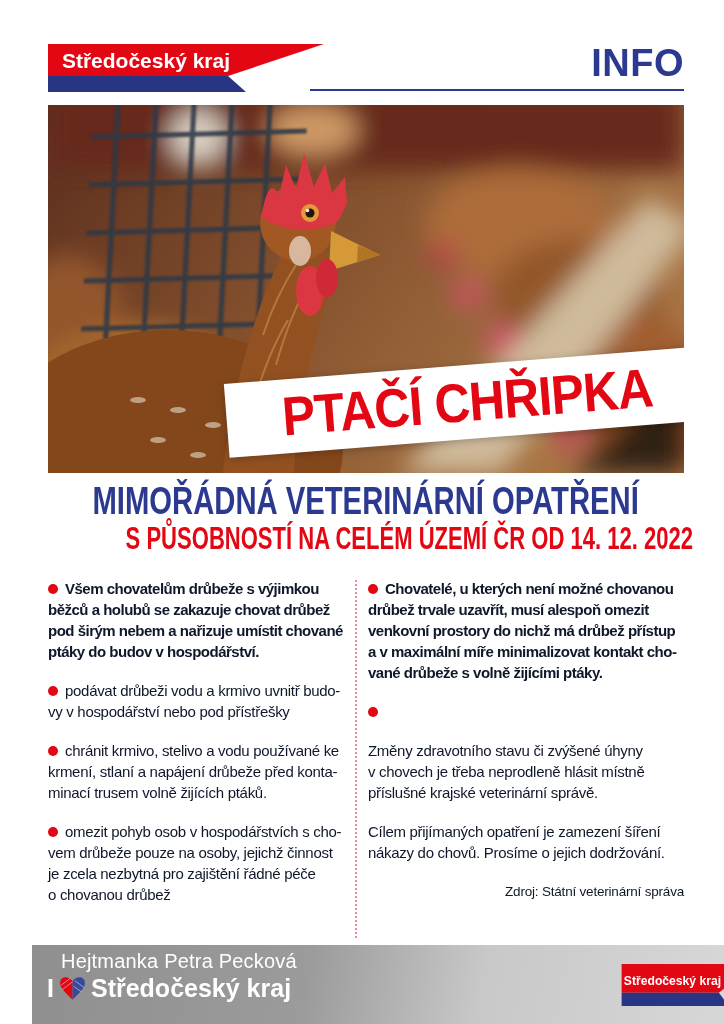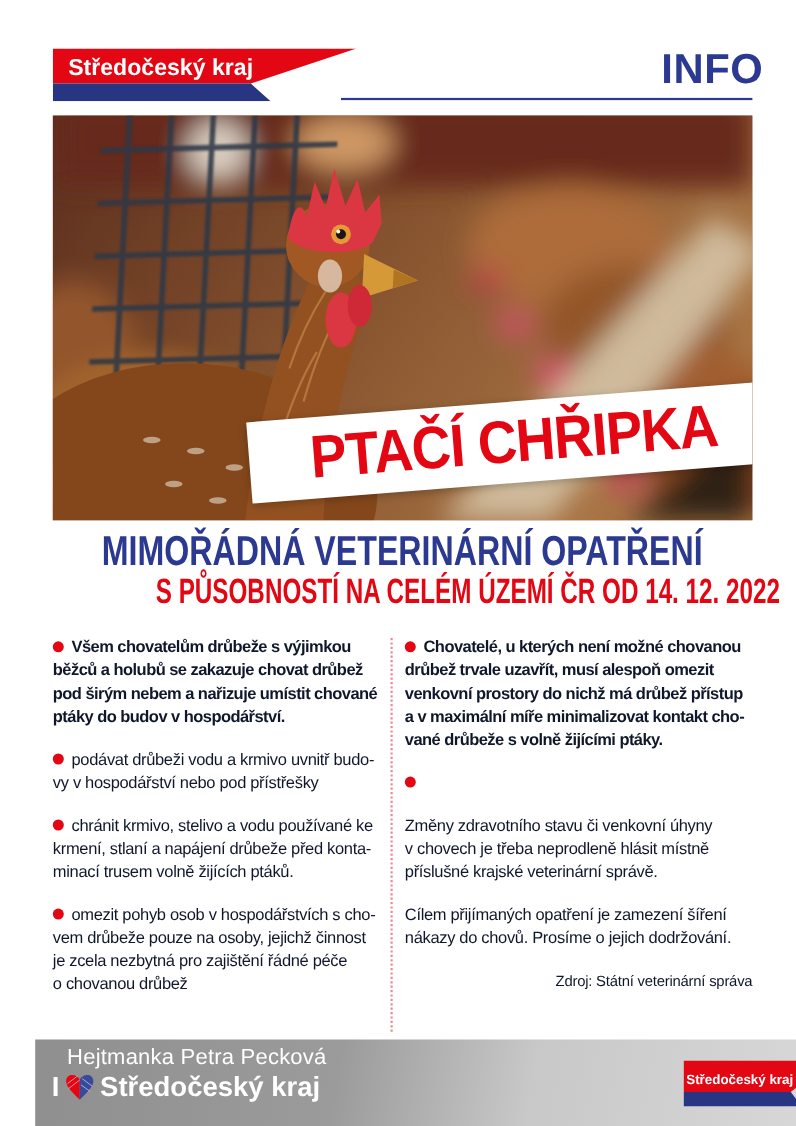--- a/index.html
+++ b/index.html
@@ -9,21 +9,21 @@
     width: 724px; height: 1024px;
     background: #ffffff;
     font-family: "Liberation Sans", sans-serif;
     overflow: hidden;
     margin: 0 auto;
   }
 
   
   .header-logo { position:absolute; left:48px; top:44px; width:276px; height:48px; }
   .info-label {
-    position:absolute; right:30px; top:42px;
+    position:absolute; right:40px; top:42px;
     font-size:38px; font-weight:bold; color:#2b3990; letter-spacing:.5px;
   }
   .header-rule { position:absolute; left:310px; top:89px; width:374px; height:2px; background:#2b3990; }
 
   
   .hero { position:absolute; left:48px; top:105px; width:636px; height:368px; overflow:hidden; background:#7a4a2e; }
   .hero svg { display:block; }
   .hero-banner {
     position:absolute; left:178px; top:260px; width:482px; height:74px;
     background:#ffffff; transform:rotate(-4.5deg);
@@ -32,21 +32,21 @@
   }
   .hero-banner span {
     display:inline-block; color:#e30613; font-weight:bold; font-size:52px;
     letter-spacing:-1px; transform:scale(.95,1.05); white-space:nowrap;
   }
 
   
   .headline1 { position:absolute; left:48px; top:482px; width:636px; text-align:left; white-space:nowrap; }
   .headline1 span { display:inline-block; font-weight:bold; color:#2b3990; font-size:34px;
     letter-spacing:0; transform:scale(.86,1.12); transform-origin:center; }
-  .headline2 { position:absolute; left:52px; top:522px; width:636px; text-align:center; white-space:nowrap; }
+  .headline2 { position:absolute; left:36px; top:522px; width:636px; text-align:center; white-space:nowrap; }
   .headline2 span { display:inline-block; font-weight:bold; color:#e30613; font-size:29px;
     transform:scale(.76,1.1); transform-origin:center; }
 
   
   .col { position:absolute; top:578px; color:#0f172a; font-size:15px; line-height:21px; letter-spacing:-.3px; }
   .col-left  { left:48px;  width:303px; }
   .col-right { left:368px; width:316px; }
   .col-divider { position:absolute; left:355px; top:580px; height:358px; width:0;
     border-left:2px dotted #ec8a92; }
   .para { margin:0 0 18px 0; }
@@ -231,21 +231,21 @@
       <span class="dot"></span><span class="para-text">Chovatelé, u kterých není možné chovanou
 drůbež trvale uzavřít, musí alespoň omezit
 venkovní prostory do nichž má drůbež přístup
 a v maximální míře minimalizovat kontakt cho-
 vané drůbeže s volně žijícími ptáky.</span>
     </p>
     <p class="para">
       <span class="dot"></span>
     </p>
     <p class="para">
-      <span class="para-text">Změny zdravotního stavu či venkovní úhyny
+      <span class="para-text">Změny zdravotního stavu či zvýšené úhyny
 v chovech je třeba neprodleně hlásit místně
 příslušné krajské veterinární správě.</span>
     </p>
     <p class="para">
       <span class="para-text">Cílem přijímaných opatření je zamezení šíření
 nákazy do chovů. Prosíme o jejich dodržování.</span>
     </p>
     <p class="source-line">Zdroj: Státní veterinární správa</p>
   </div>
 

